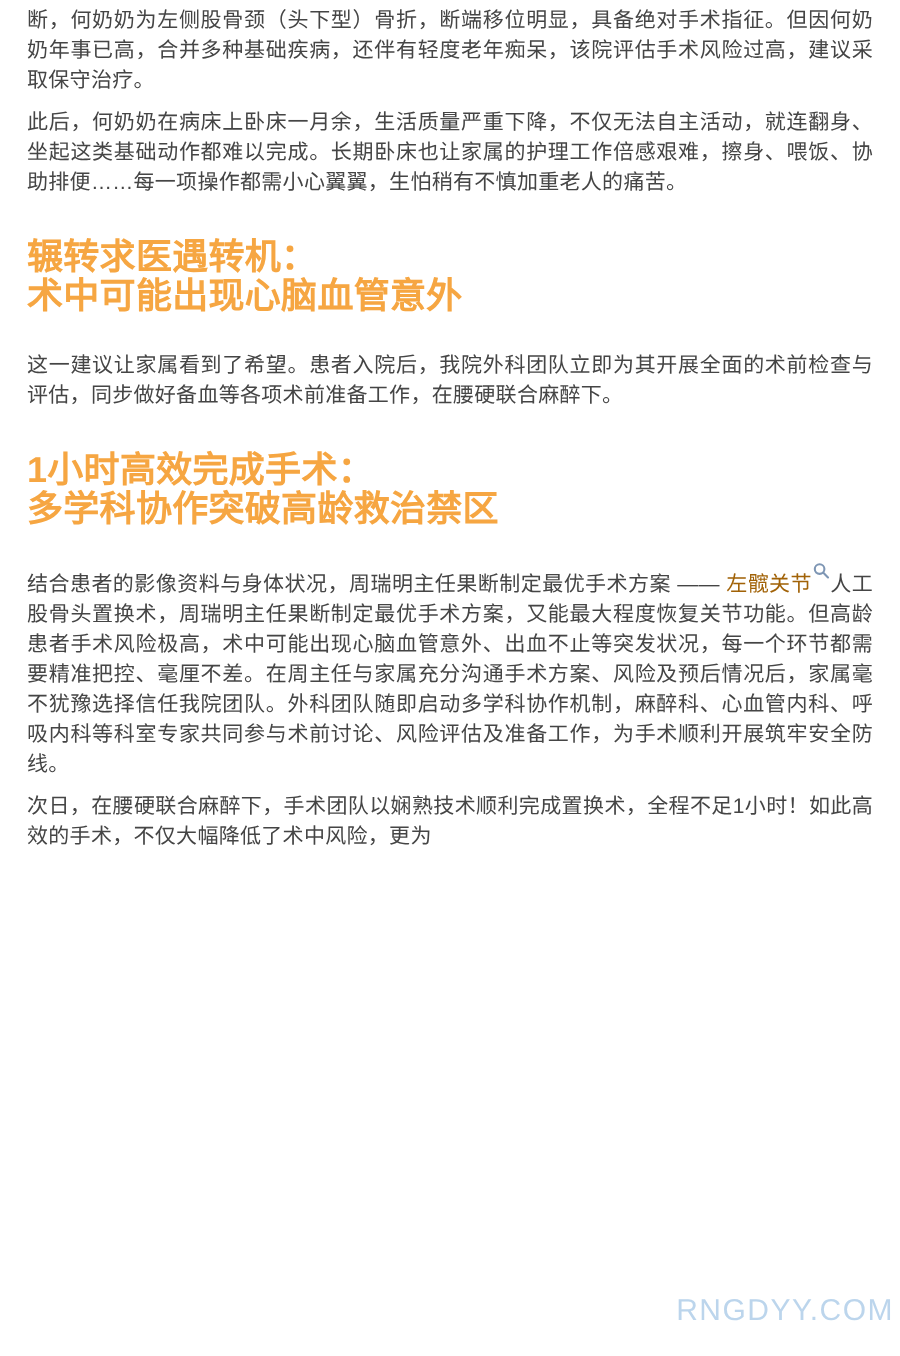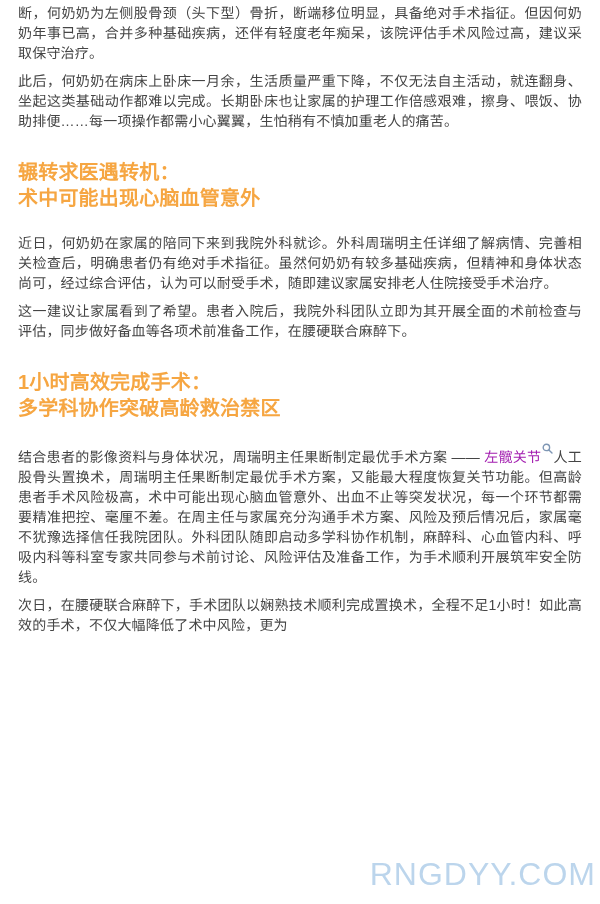--- a/index.html
+++ b/index.html
@@ -23,48 +23,48 @@
     font-size: 14px;
     line-height: 20px;
     color: #454545;
     text-align: justify;
     text-justify: inter-ideograph;
     margin: 0 0 8px 0;
     letter-spacing: 0.2px;
   }
   .section-heading {
     margin: 28px 0 22px 0;
-    font-size: 20px;
+    font-size: 24px;
     line-height: 26px;
     font-weight: bold;
     color: #F6A642;
     letter-spacing: 0.2px;
   }
   .section-heading .heading-line {
     display: block;
   }
   .keyword-link {
-    color: #a21caf;
+    color: #a16207;
     text-decoration: none;
     cursor: pointer;
     white-space: nowrap;
   }
   .search-sup-icon {
     display: inline-block;
     vertical-align: 8px;
     width: 11px;
     height: 11px;
     margin-left: 1px;
   }
   .watermark {
     position: absolute;
     top: 858px;
     right: 4px;
     z-index: 2;
-    font-size: 32px;
+    font-size: 20px;
     line-height: 32px;
     letter-spacing: 1px;
     color: #7FB0DC;
     opacity: 0.52;
     pointer-events: none;
     font-family: "Liberation Sans", "DejaVu Sans", sans-serif;
   }
 </style>
 </head>
 <body>
@@ -73,21 +73,20 @@
 
   <p class="body-paragraph">断，何奶奶为左侧股骨颈（头下型）骨折，断端移位明显，具备绝对手术指征。但因何奶奶年事已高，合并多种基础疾病，还伴有轻度老年痴呆，该院评估手术风险过高，建议采取保守治疗。</p>
 
   <p class="body-paragraph">此后，何奶奶在病床上卧床一月余，生活质量严重下降，不仅无法自主活动，就连翻身、坐起这类基础动作都难以完成。长期卧床也让家属的护理工作倍感艰难，擦身、喂饭、协助排便……每一项操作都需小心翼翼，生怕稍有不慎加重老人的痛苦。</p>
 
   <h2 class="section-heading">
     <span class="heading-line">辗转求医遇转机：</span>
     <span class="heading-line">术中可能出现心脑血管意外</span>
   </h2>
 
-  <p class="body-paragraph">近日，何奶奶在家属的陪同下来到我院外科就诊。外科周瑞明主任详细了解病情、完善相关检查后，明确患者仍有绝对手术指征。虽然何奶奶有较多基础疾病，但精神和身体状态尚可，经过综合评估，认为可以耐受手术，随即建议家属安排老人住院接受手术治疗。</p>
 
   <p class="body-paragraph">这一建议让家属看到了希望。患者入院后，我院外科团队立即为其开展全面的术前检查与评估，同步做好备血等各项术前准备工作，在腰硬联合麻醉下。</p>
 
   <h2 class="section-heading">
     <span class="heading-line">1小时高效完成手术：</span>
     <span class="heading-line">多学科协作突破高龄救治禁区</span>
   </h2>
 
   <p class="body-paragraph">
     <span>结合患者的影像资料与身体状况，周瑞明主任果断制定最优手术方案 —— </span><a class="keyword-link"><span>左髋关节</span><svg class="search-sup-icon" viewBox="0 0 11 11" aria-hidden="true">

